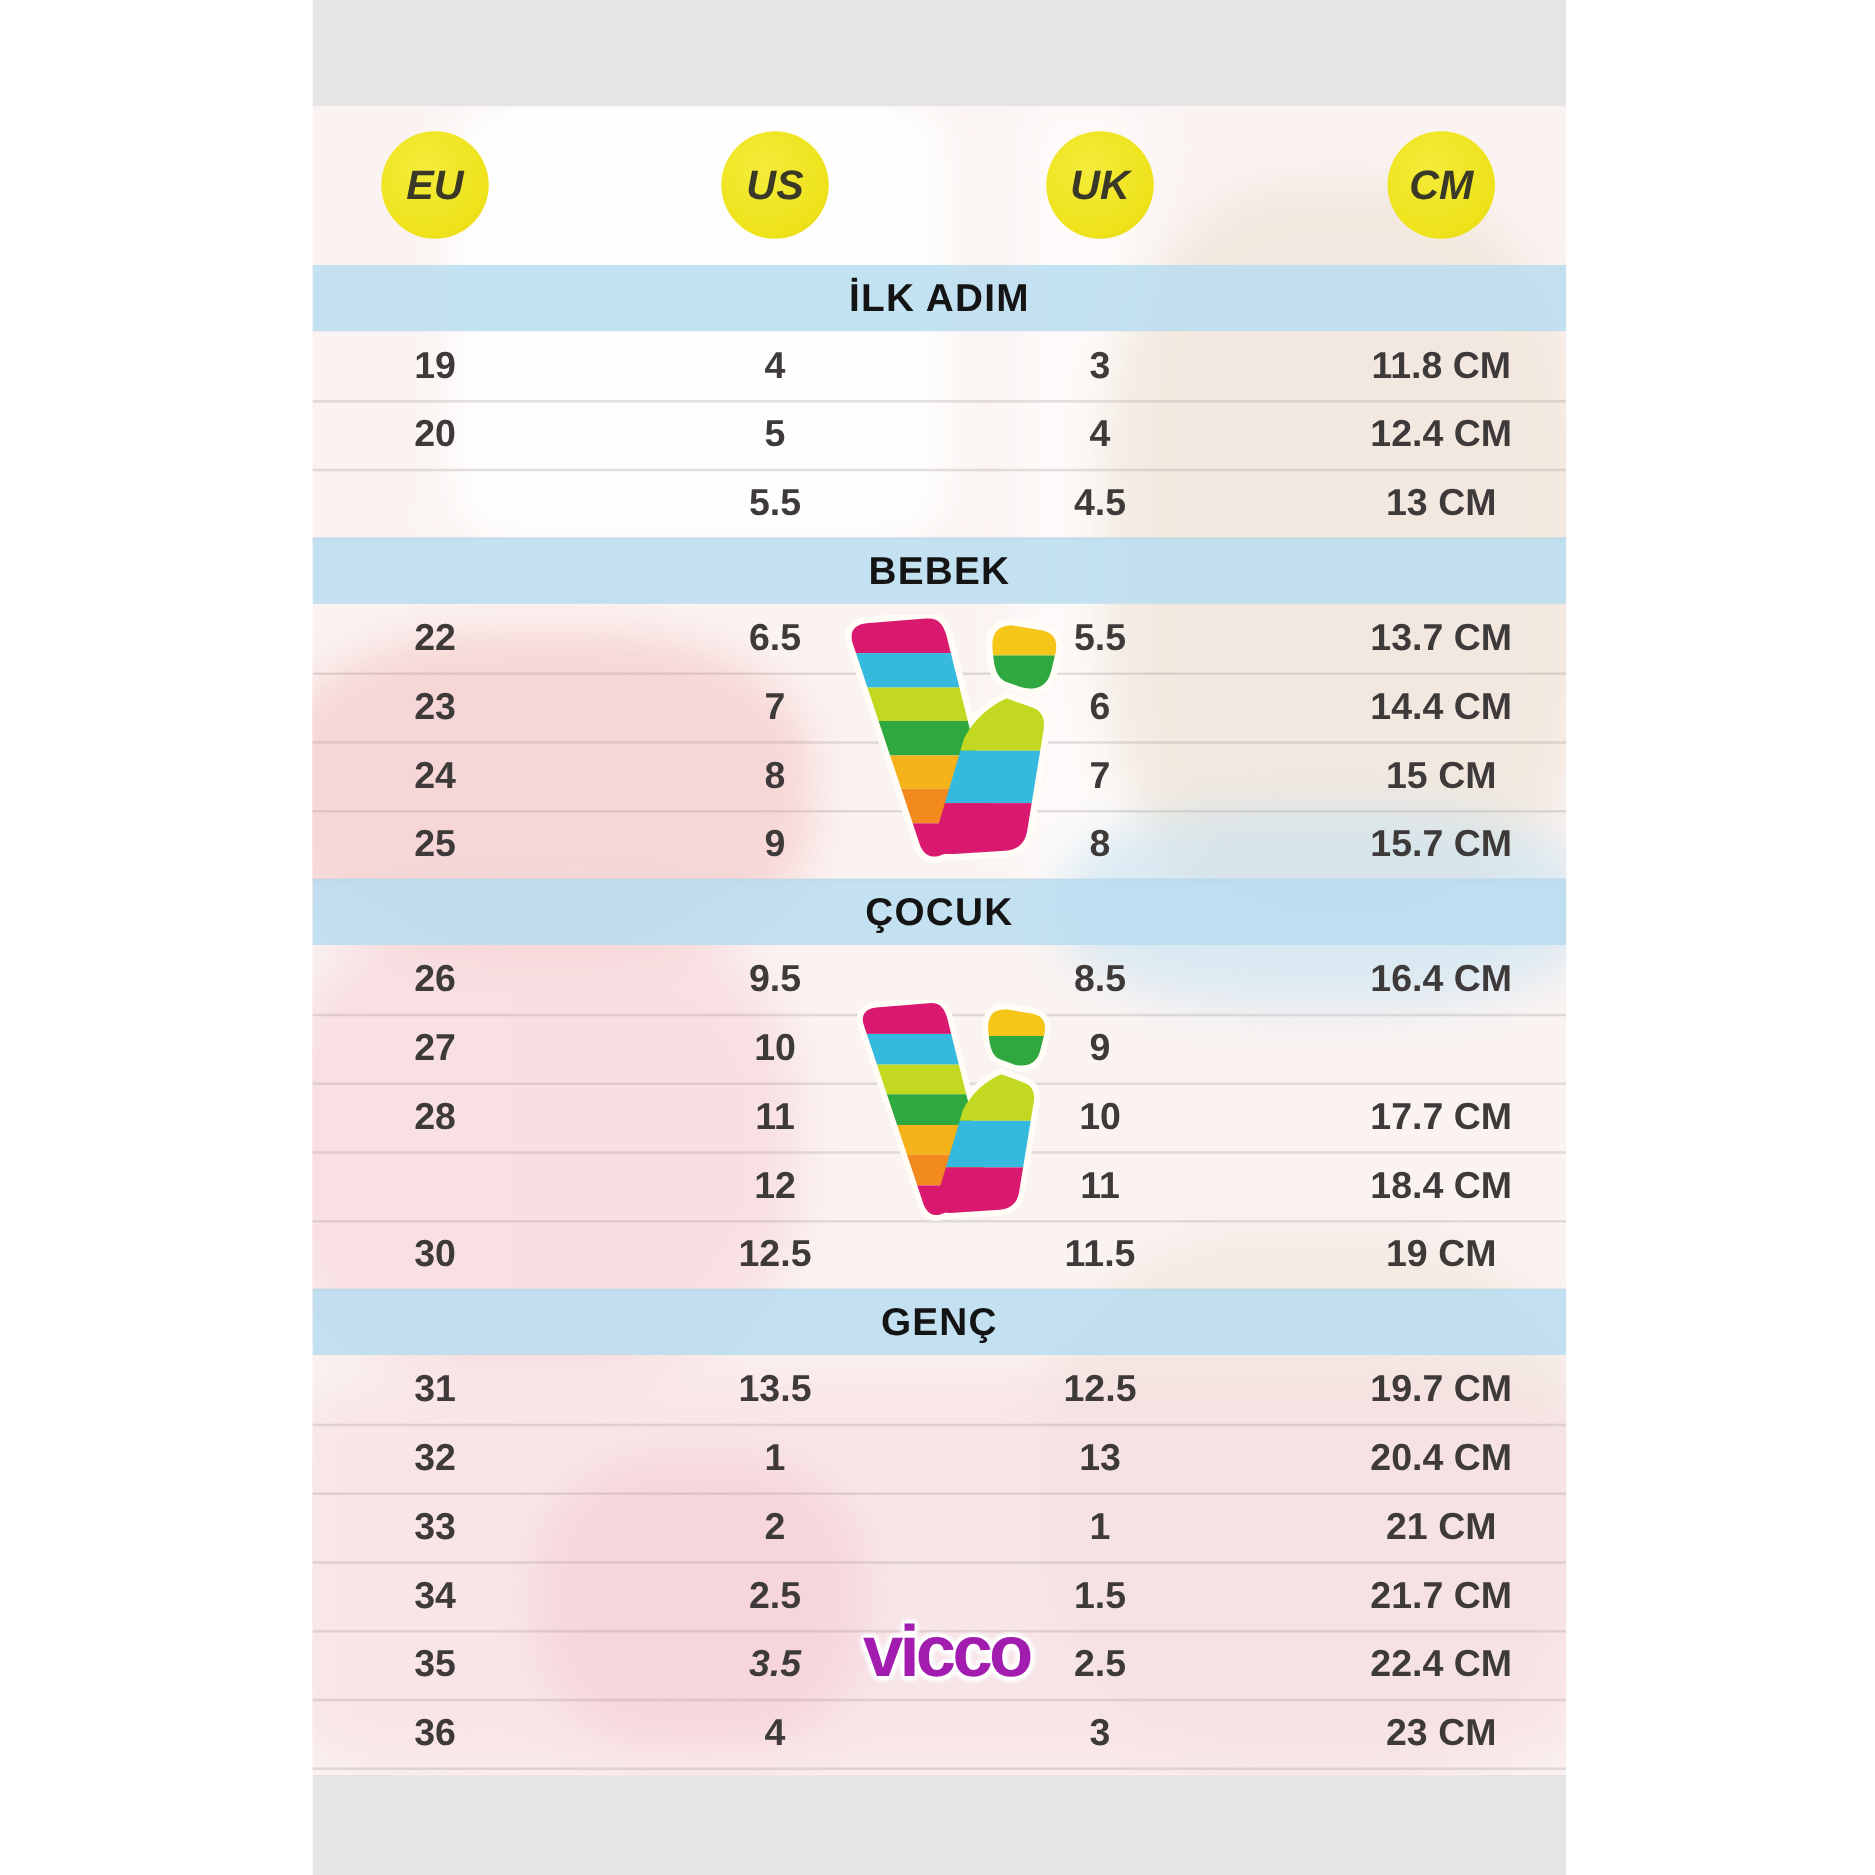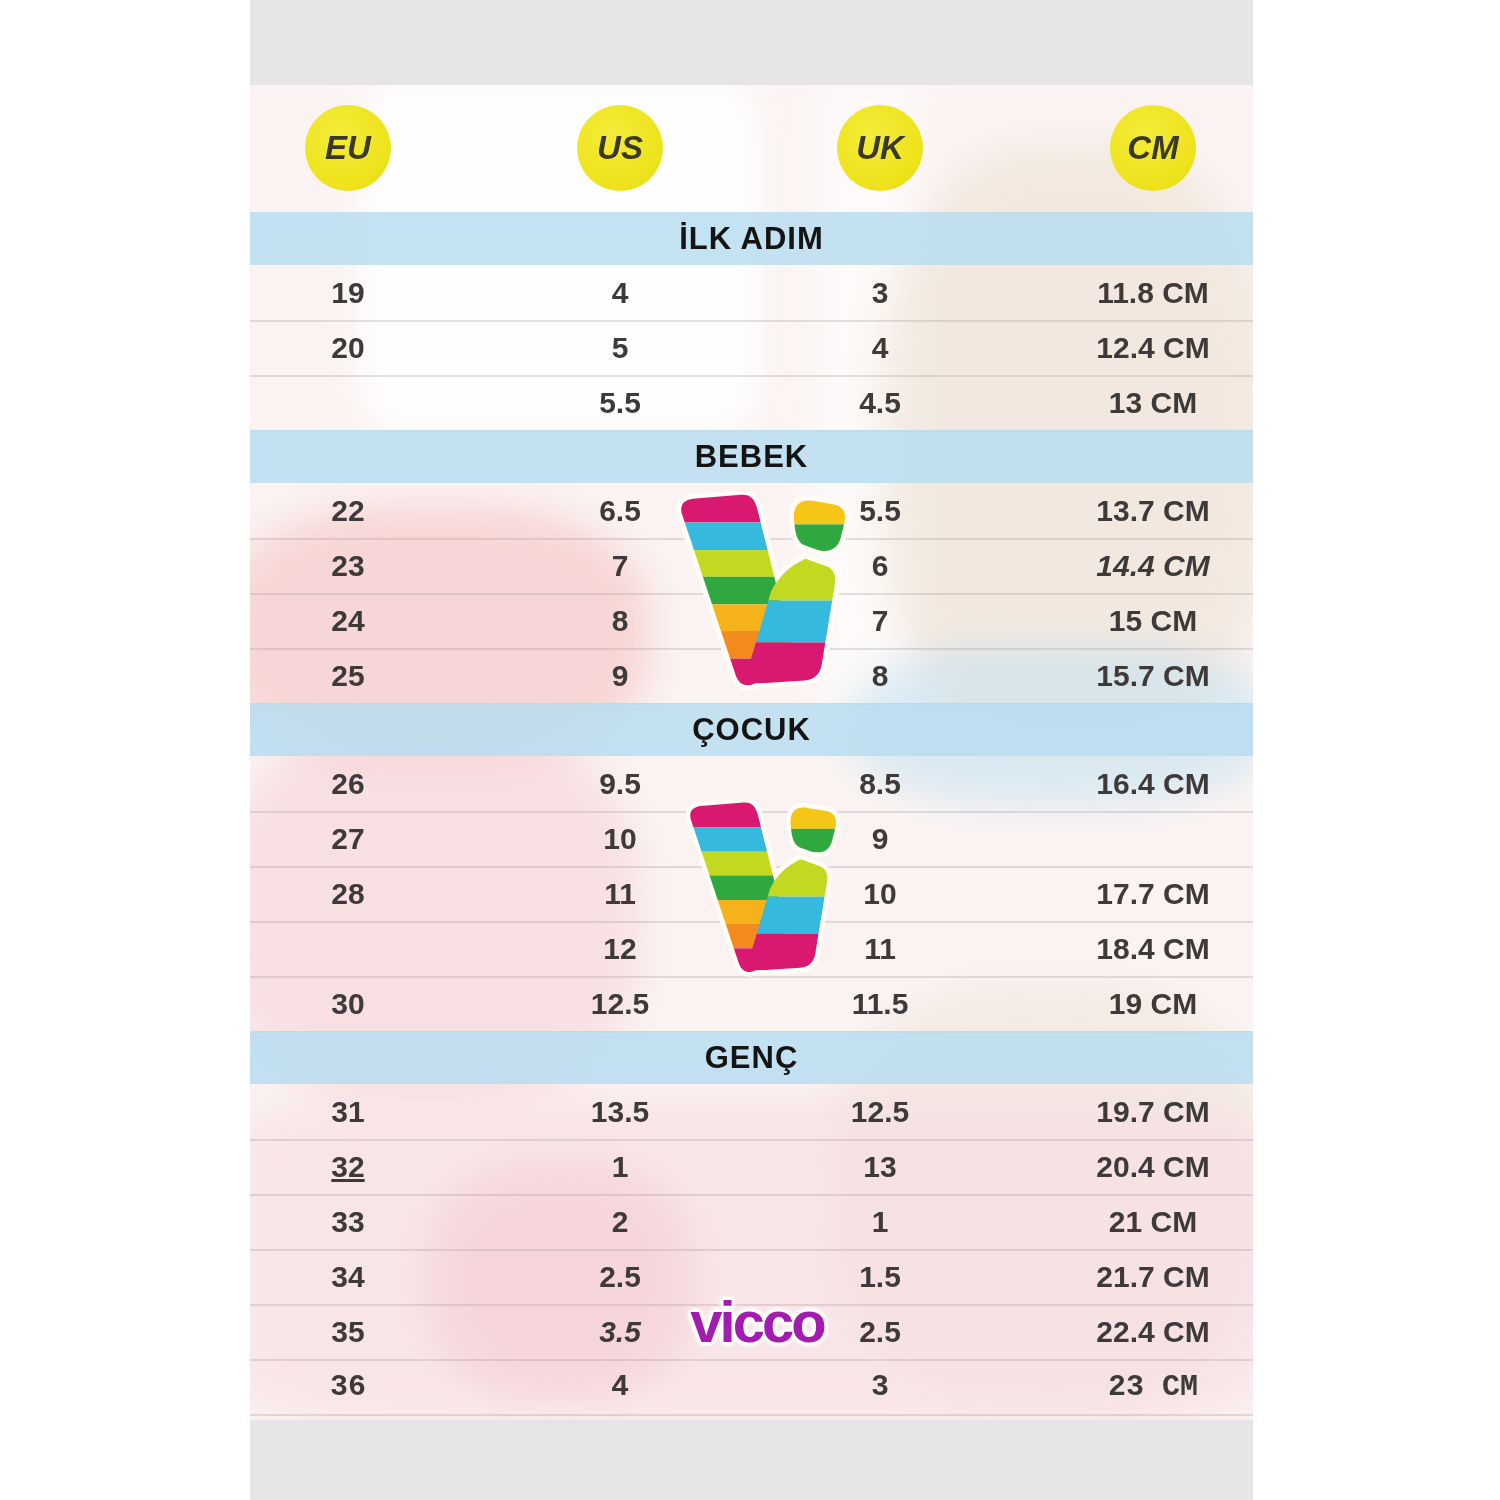--- a/index.html
+++ b/index.html
@@ -106,21 +106,21 @@
         <div class="trow" style="top: 483px; height: 55px;">
           <div class="cell" style="left: -22px;">22</div>
           <div class="cell" style="left: 250px;">6.5</div>
           <div class="cell" style="left: 510px;">5.5</div>
           <div class="cell" style="left: 783px;">13.7 CM</div>
         </div>
         <div class="trow" style="top: 538px; height: 55px;">
           <div class="cell" style="left: -22px;">23</div>
           <div class="cell" style="left: 250px;">7</div>
           <div class="cell" style="left: 510px;">6</div>
-          <div class="cell" style="left: 783px; font-style: italic;">14.4 CM</div>
+          <div class="cell" style="left: 783px;">14.4 CM</div>
         </div>
         <div class="trow" style="top: 593px; height: 55px;">
           <div class="cell" style="left: -22px;">24</div>
           <div class="cell" style="left: 250px;">8</div>
           <div class="cell" style="left: 510px;">7</div>
           <div class="cell" style="left: 783px;">15 CM</div>
         </div>
         <div class="trow" style="top: 648px; height: 55px;">
           <div class="cell" style="left: -22px;">25</div>
           <div class="cell" style="left: 250px;">9</div>
@@ -161,21 +161,21 @@
         <div class="band" style="top: 1031px; height: 53px;">
           <span>GENÇ</span>
         </div>
         <div class="trow" style="top: 1084px; height: 55px;">
           <div class="cell" style="left: -22px;">31</div>
           <div class="cell" style="left: 250px;">13.5</div>
           <div class="cell" style="left: 510px;">12.5</div>
           <div class="cell" style="left: 783px;">19.7 CM</div>
         </div>
         <div class="trow" style="top: 1139px; height: 55px;">
-          <div class="cell" style="left: -22px; text-decoration: underline;">32</div>
+          <div class="cell" style="left: -22px;">32</div>
           <div class="cell" style="left: 250px;">1</div>
           <div class="cell" style="left: 510px;">13</div>
           <div class="cell" style="left: 783px;">20.4 CM</div>
         </div>
         <div class="trow" style="top: 1194px; height: 55px;">
           <div class="cell" style="left: -22px;">33</div>
           <div class="cell" style="left: 250px;">2</div>
           <div class="cell" style="left: 510px;">1</div>
           <div class="cell" style="left: 783px;">21 CM</div>
         </div>
@@ -184,21 +184,21 @@
           <div class="cell" style="left: 250px;">2.5</div>
           <div class="cell" style="left: 510px;">1.5</div>
           <div class="cell" style="left: 783px;">21.7 CM</div>
         </div>
         <div class="trow" style="top: 1304px; height: 55px;">
           <div class="cell" style="left: -22px;">35</div>
           <div class="cell" style="left: 250px; font-style: italic;">3.5</div>
           <div class="cell" style="left: 510px;">2.5</div>
           <div class="cell" style="left: 783px;">22.4 CM</div>
         </div>
-        <div class="trow" style="top: 1359px; height: 55px; font-family: Liberation Mono, monospace;">
+        <div class="trow" style="top: 1359px; height: 55px;">
           <div class="cell" style="left: -22px;">36</div>
           <div class="cell" style="left: 250px;">4</div>
           <div class="cell" style="left: 510px;">3</div>
           <div class="cell" style="left: 783px;">23 CM</div>
         </div>
       </div>
 
     <div class="vlogo" style="left:408px;top:492px;width:192px;height:200px;">
       <svg viewBox="0 0 200 210" width="192" height="200">
         <defs>

